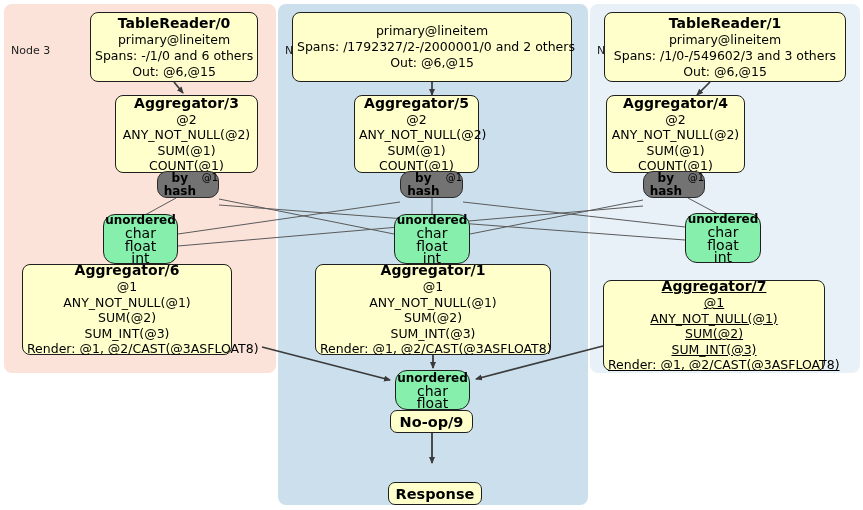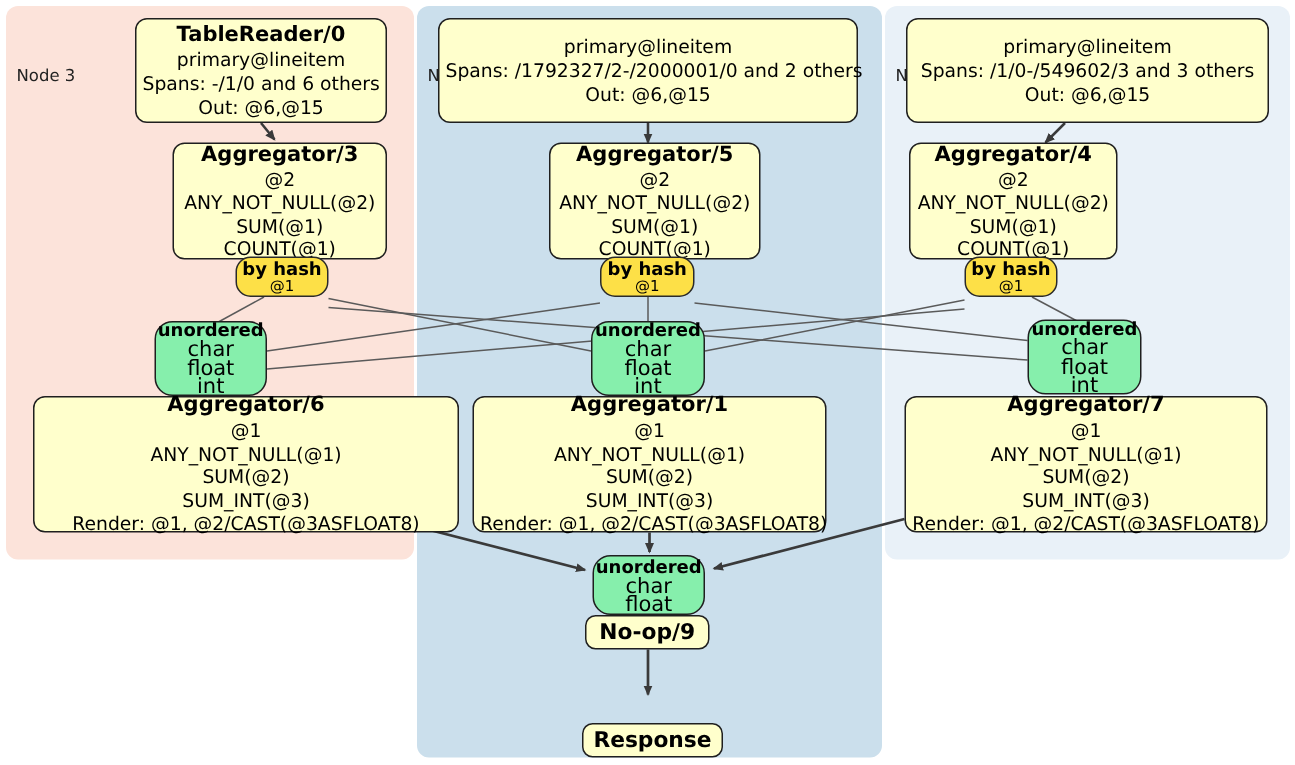--- a/index.html
+++ b/index.html
@@ -42,27 +42,26 @@
     justify-content: center;
     box-sizing: border-box;
     padding: 2px 4px;
   }
   .box .title { font-size: 14px; font-weight: bold; line-height: 17px; white-space: nowrap; }
   .box .line  { font-size: 12.5px; line-height: 15.5px; white-space: nowrap; }
   .tr .line   { line-height: 16px; }
   .router {
     position: absolute;
     z-index: 2;
-    background: #fde047;
+    background: #737373;
     border: 1px solid #2a2a2a;
     border-radius: 10px;
     text-align: center;
     box-sizing: border-box;
     display: flex;
-    flex-direction: column;
     justify-content: center;
   }
   .router .title { font-size: 12px; font-weight: bold; line-height: 13px; }
   .router .detail { font-size: 10px; line-height: 11px; }
   .stream {
     position: absolute;
     z-index: 2;
     background: #86efac;
     border: 1px solid #1f1f1f;
     border-radius: 12px;
@@ -148,35 +147,35 @@
   <div class="router" style="left:157px; top:171px; width:62px; height:27px;">
     <div class="title">by hash</div>
     <div class="detail">@1</div>
   </div>
   <div class="stream" style="left:103px; top:214px; width:75px; height:50px;">
     <div class="title">unordered</div>
     <div class="type">char</div>
     <div class="type">float</div>
     <div class="type">int</div>
   </div>
-  <div class="box" style="left:22px; top:264px; width:284px; height:91px;">
+  <div class="box" style="left:22px; top:264px; width:210px; height:91px;">
     <div class="title">Aggregator/6</div>
     <div class="line">@1</div>
     <div class="line">ANY_NOT_NULL(@1)</div>
     <div class="line">SUM(@2)</div>
     <div class="line">SUM_INT(@3)</div>
     <div class="line">Render: @1, @2/CAST(@3ASFLOAT8)</div>
   </div>
 
   <div class="box tr" style="left:292px; top:12px; width:280px; height:70px;">
     <div class="line">primary@lineitem</div>
     <div class="line">Spans: /1792327/2-/2000001/0 and 2 others</div>
     <div class="line">Out: @6,@15</div>
   </div>
-  <div class="box" style="left:366px; top:95px; width:141px; height:78px;">
+  <div class="box" style="left:354px; top:95px; width:125px; height:78px;">
     <div class="title">Aggregator/5</div>
     <div class="line">@2</div>
     <div class="line">ANY_NOT_NULL(@2)</div>
     <div class="line">SUM(@1)</div>
     <div class="line">COUNT(@1)</div>
   </div>
   <div class="router" style="left:400px; top:171px; width:63px; height:27px;">
     <div class="title">by hash</div>
     <div class="detail">@1</div>
   </div>
@@ -189,20 +188,21 @@
   <div class="box" style="left:315px; top:264px; width:236px; height:91px;">
     <div class="title">Aggregator/1</div>
     <div class="line">@1</div>
     <div class="line">ANY_NOT_NULL(@1)</div>
     <div class="line">SUM(@2)</div>
     <div class="line">SUM_INT(@3)</div>
     <div class="line">Render: @1, @2/CAST(@3ASFLOAT8)</div>
   </div>
 
   <div class="box tr" style="left:604px; top:12px; width:242px; height:70px;">
+    <div class="title">TableReader/1</div>
     <div class="line">primary@lineitem</div>
     <div class="line">Spans: /1/0-/549602/3 and 3 others</div>
     <div class="line">Out: @6,@15</div>
   </div>
   <div class="box" style="left:606px; top:95px; width:139px; height:78px;">
     <div class="title">Aggregator/4</div>
     <div class="line">@2</div>
     <div class="line">ANY_NOT_NULL(@2)</div>
     <div class="line">SUM(@1)</div>
     <div class="line">COUNT(@1)</div>
@@ -210,21 +210,21 @@
   <div class="router" style="left:643px; top:171px; width:62px; height:27px;">
     <div class="title">by hash</div>
     <div class="detail">@1</div>
   </div>
   <div class="stream" style="left:685px; top:213px; width:76px; height:50px;">
     <div class="title">unordered</div>
     <div class="type">char</div>
     <div class="type">float</div>
     <div class="type">int</div>
   </div>
-  <div class="box" style="left:603px; top:264px; width:242px; height:91px;">
+  <div class="box" style="left:603px; top:280px; width:222px; height:91px;text-decoration:underline;">
     <div class="title">Aggregator/7</div>
     <div class="line">@1</div>
     <div class="line">ANY_NOT_NULL(@1)</div>
     <div class="line">SUM(@2)</div>
     <div class="line">SUM_INT(@3)</div>
     <div class="line">Render: @1, @2/CAST(@3ASFLOAT8)</div>
   </div>
 
   <div class="stream" style="left:395px; top:370px; width:75px; height:40px;">
     <div class="title">unordered</div>

